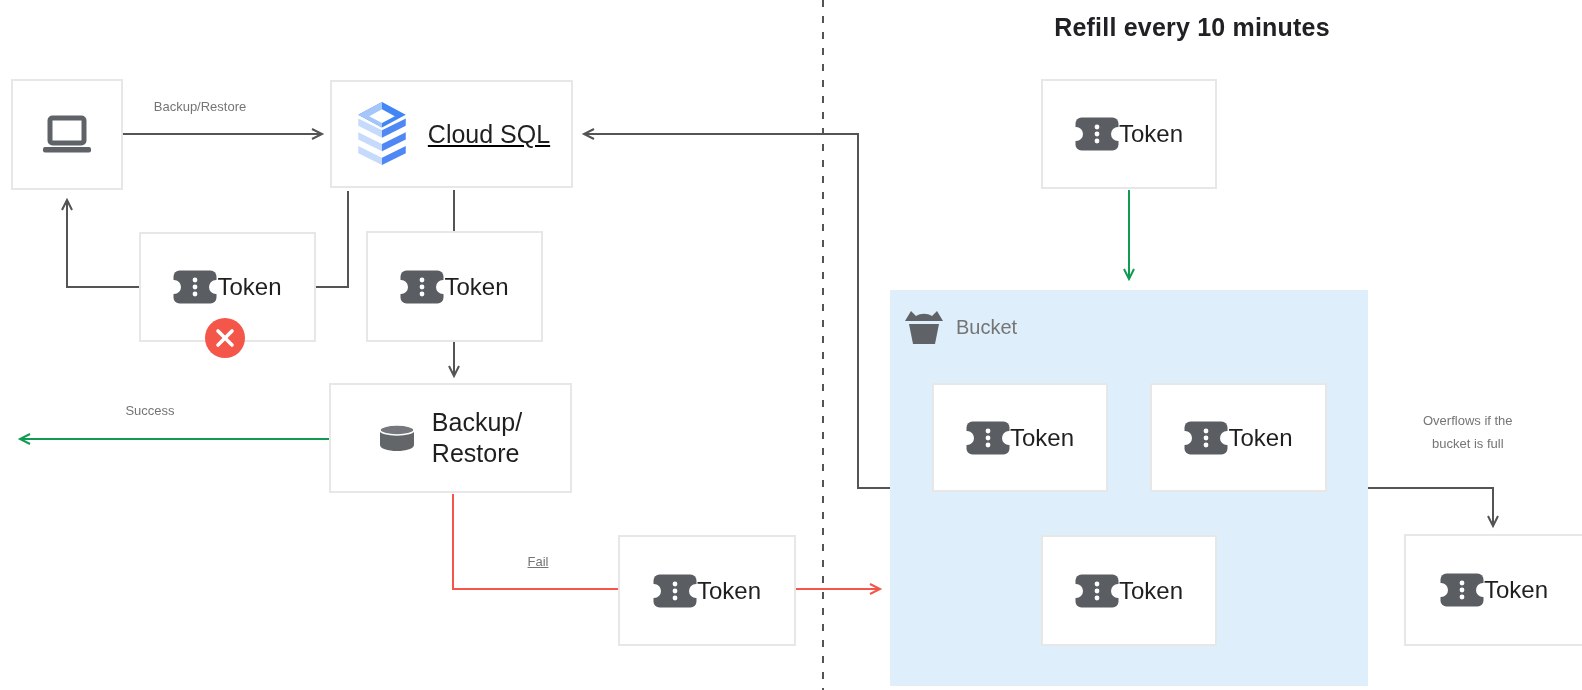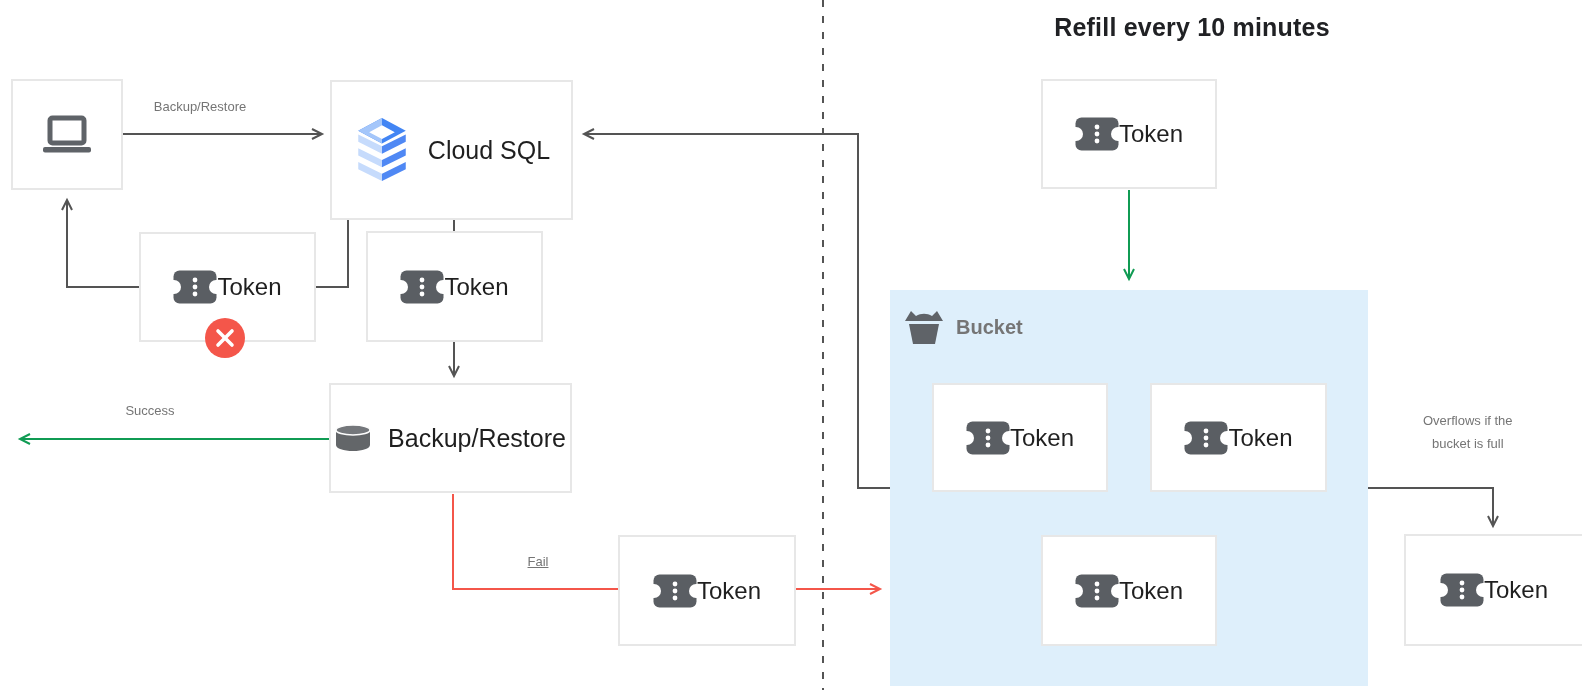--- a/index.html
+++ b/index.html
@@ -12,23 +12,23 @@
     background:#deeffb; z-index:1;
   }
   svg.wires{position:absolute; left:0; top:0; z-index:2;}
   .node{
     position:absolute; background:#ffffff; border:2px solid #e7e7e7;
     box-sizing:border-box; display:flex; align-items:center; justify-content:center;
     z-index:3;
   }
   .node-label{font-size:24px; color:#1f1f1f;}
   .big-label{font-size:25px; color:#1f1f1f;}
-  .two-line{display:flex; flex-direction:row; line-height:31px; font-size:25px; color:#1f1f1f;}
+  .two-line{display:flex; flex-direction:column; line-height:31px; font-size:25px; color:#1f1f1f;}
   .n-client{left:11px; top:79px; width:112px; height:111px;}
-  .n-cloudsql{left:330px; top:80px; width:243px; height:140px; gap:17px;}
+  .n-cloudsql{left:330px; top:80px; width:243px; height:108px; gap:17px;text-decoration:underline;}
   .n-token1{left:139px; top:232px; width:177px; height:110px;}
   .n-token2{left:366px; top:231px; width:177px; height:111px;}
   .n-backup{left:329px; top:383px; width:243px; height:110px; gap:17px;}
   .n-token3{left:618px; top:535px; width:178px; height:111px;}
   .n-refill{left:1041px; top:79px; width:176px; height:110px;}
   .n-token4{left:932px; top:383px; width:176px; height:109px;}
   .n-token5{left:1150px; top:383px; width:177px; height:109px;}
   .n-token6{left:1041px; top:535px; width:176px; height:111px;}
   .n-overflow{left:1404px; top:534px; width:180px; height:112px;}
   .icon{display:flex; align-items:center; justify-content:center;}
@@ -41,21 +41,21 @@
     position:absolute; left:1002px; top:13px; width:380px; text-align:center;
     font-size:25px; font-weight:700; color:#202124; z-index:3; letter-spacing:0.2px;
   }
   .lbl{position:absolute; font-size:13px; color:#757575; z-index:3;}
   .lbl-br{left:128px; top:99px; width:144px; text-align:center;}
   .lbl-success{left:100px; top:403px; width:100px; text-align:center;}
   .lbl-fail{left:509px; top:554px; width:58px; text-align:center;text-decoration:underline;}
   .lbl-overflow{left:1423px; top:409px; line-height:23px;text-align:center;}
   .bucket-tag{
     position:absolute; left:903px; top:309px; display:flex; align-items:center;
-    gap:11px; z-index:3; font-size:20px; color:#757575;font-weight:bold;
+    gap:11px; z-index:3; font-size:20px; color:#757575;
   }
 </style>
 </head>
 <body>
 
 <div class="stage">
 
   <div class="bucket-area"></div>
 
   <svg class="wires" width="1582" height="690" viewBox="0 0 1582 690">

